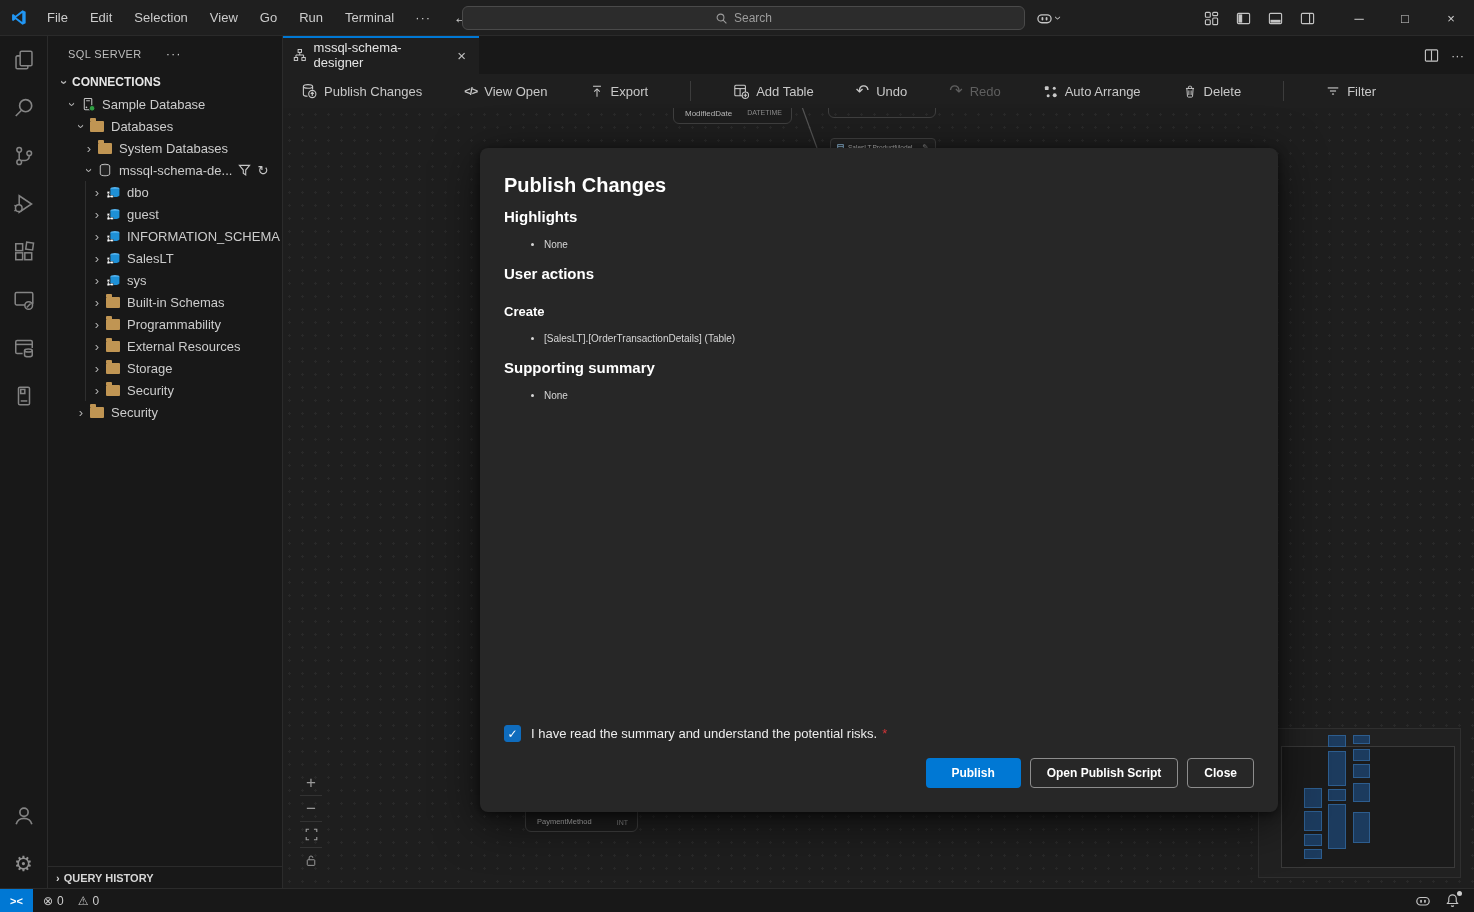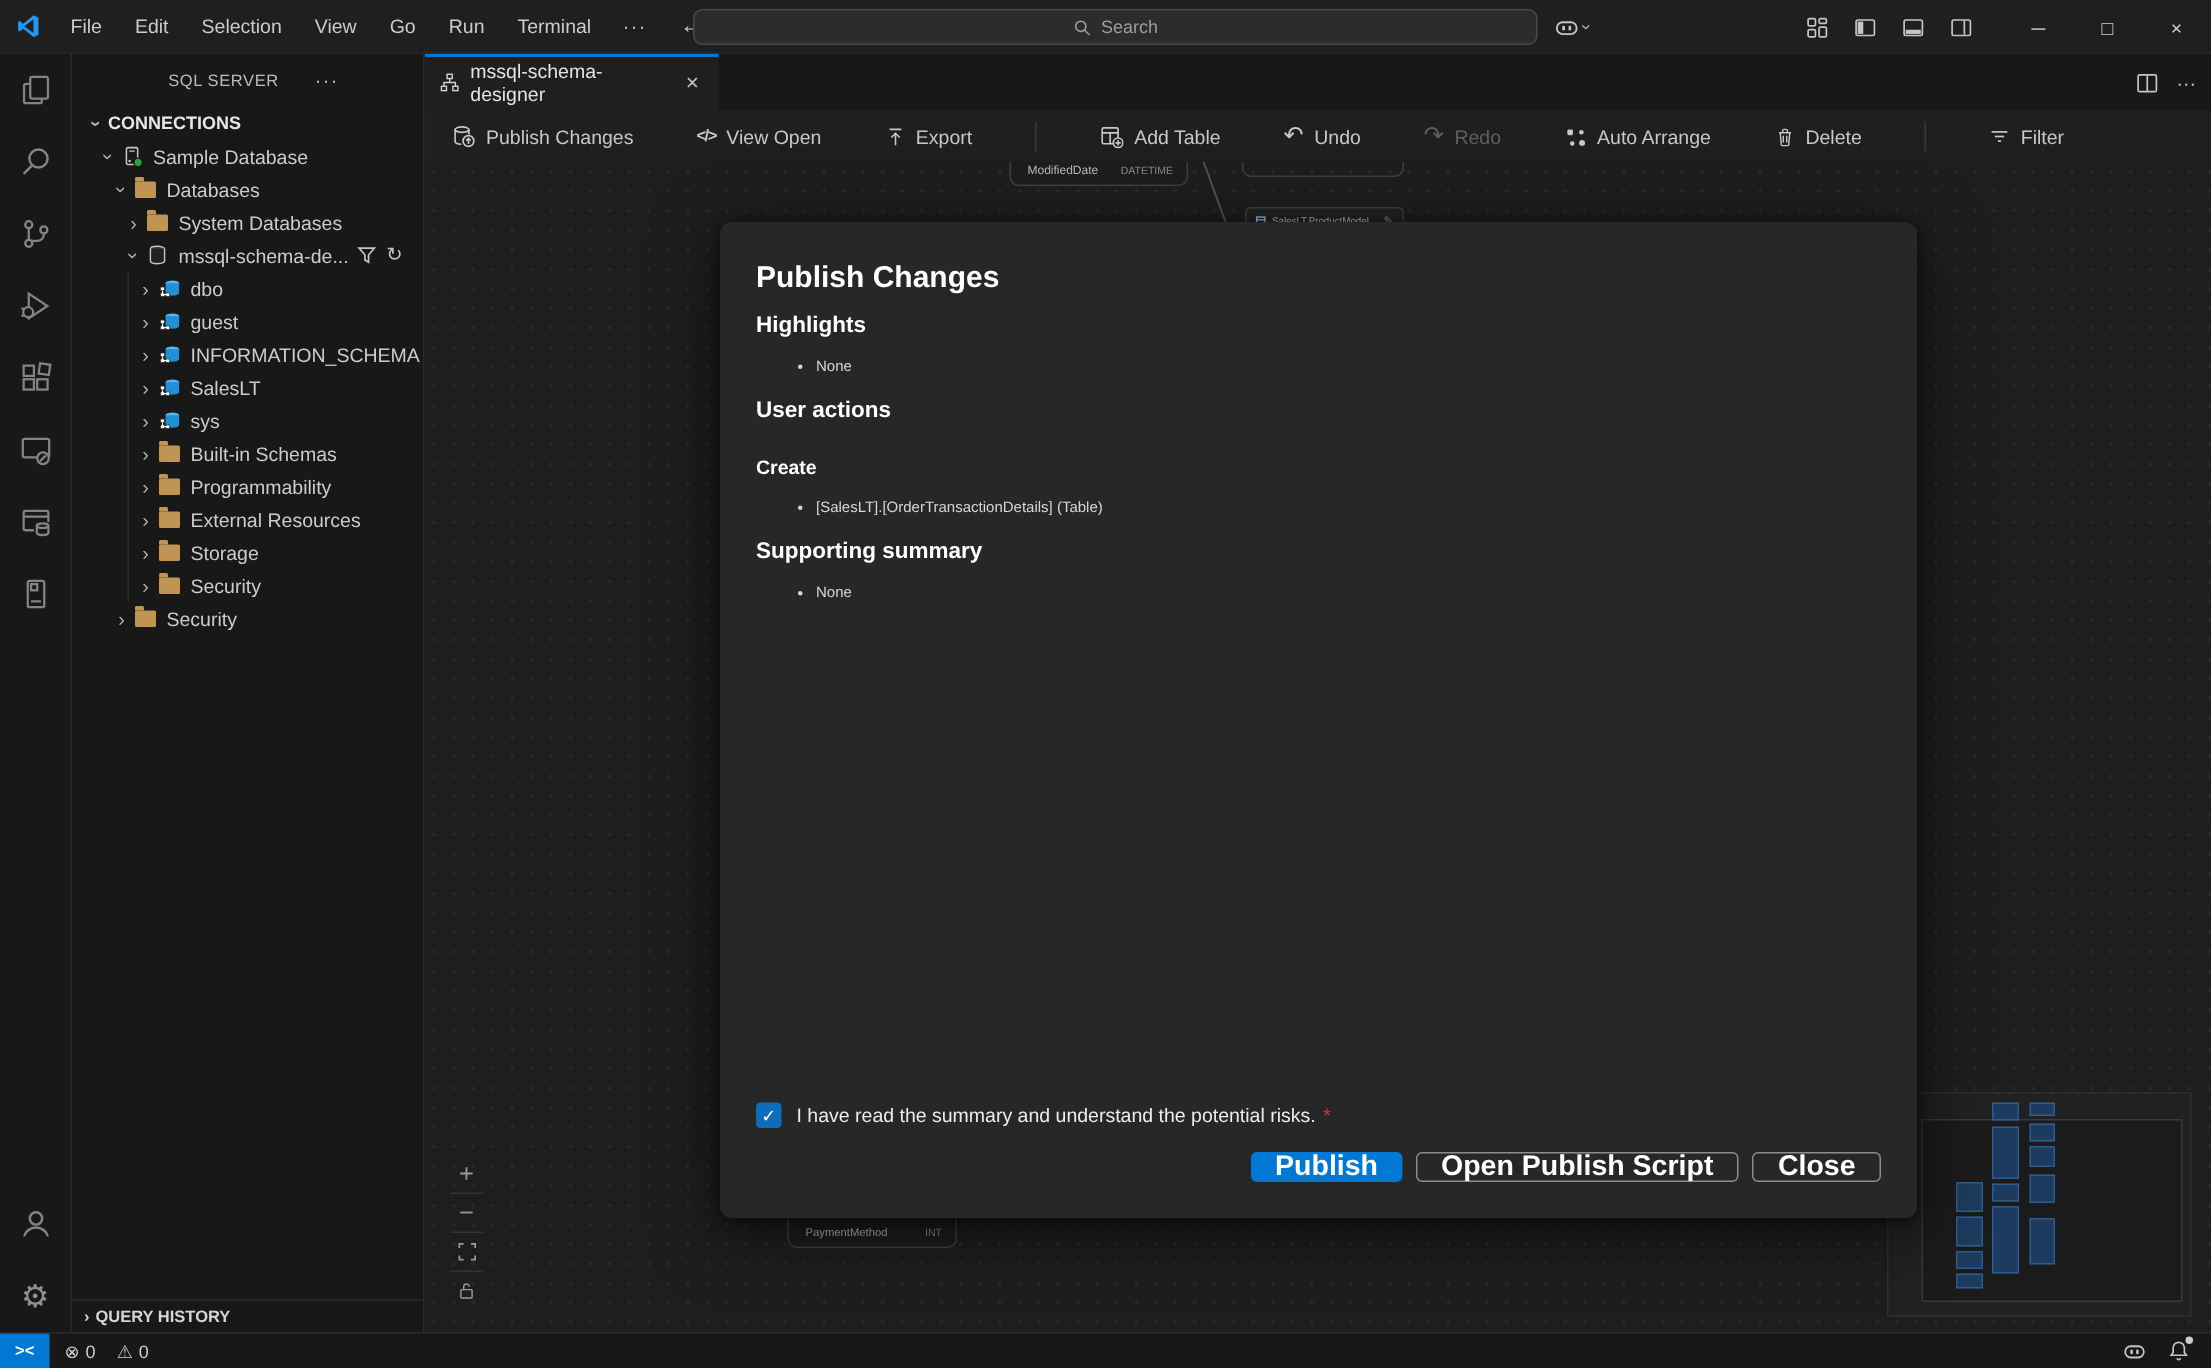--- a/index.html
+++ b/index.html
@@ -28,21 +28,21 @@
   .win-btn{width:46px;height:36px;display:flex;align-items:center;justify-content:center;color:#d0d0d0;font-size:13px;}
 
   
   .activitybar{position:absolute;left:0;top:36px;width:48px;height:852px;background:var(--shell);border-right:1px solid var(--border);display:flex;flex-direction:column;align-items:center;z-index:30;}
   .ab-item{width:48px;height:48px;display:flex;align-items:center;justify-content:center;color:#848484;position:relative;}
   .ab-bottom{margin-top:auto;display:flex;flex-direction:column;align-items:center;}
   .gear-glyph{font-size:21px;color:#909090;}
 
   
   .sidebar{position:absolute;left:48px;top:36px;width:235px;height:852px;background:var(--shell);border-right:1px solid var(--border);z-index:20;display:flex;flex-direction:column;}
-  .sb-header{height:35px;display:flex;align-items:center;justify-content:center;padding:0 12px 0 20px;gap:24px;}
+  .sb-header{height:35px;display:flex;align-items:center;justify-content:flex-start;padding:0 12px 0 20px;gap:24px;}
   .sb-title{font-size:11px;font-weight:400;color:#bdbdbd;letter-spacing:.4px;}
   .sb-more{color:#c5c5c5;letter-spacing:1px;}
   .tree{position:relative;flex:1;overflow:hidden;}
   .guide{position:absolute;left:37px;top:110px;width:1px;height:220px;background:#2e2e2e;}
   .trow{height:22px;display:flex;align-items:center;color:var(--fg);white-space:nowrap;}
   .trow .chev{width:16px;text-align:center;color:#b0b0b0;font-size:13px;flex:0 0 16px;}
   .chev .g{display:inline-block;}
   .chev.exp .g{transform:rotate(90deg);}
   .trow .ticon{width:16px;height:16px;margin-right:6px;display:flex;align-items:center;justify-content:center;flex:0 0 16px;}
   .trow.lvl0{padding-left:8px;font-weight:700;color:#e7e7e7;font-size:12px;}
@@ -67,21 +67,21 @@
   .toolbar{height:34px;background:#1f1f1f;display:flex;align-items:center;gap:42px;padding-left:18px;font-size:13px;color:#c8c8c8;}
   .tool{display:flex;align-items:center;gap:7px;white-space:nowrap;}
   .tool.disabled{color:#5f5f5f;}
   .tool .uglyph{font-size:16px;line-height:1;}
   .tsep{width:1px;height:20px;background:#3c3c3c;}
   .code-glyph{font-size:11px;font-weight:700;letter-spacing:-1px;color:#c8c8c8;}
 
   
   .canvas{position:relative;height:780px;background:var(--canvas);background-image:radial-gradient(#292929 1px,transparent 1.3px);background-size:13px 13px;overflow:hidden;}
   .frag{position:absolute;border:1px solid var(--card-border);background:#1d1d1d;}
-  .frag-row{display:flex;align-items:flex-end;justify-content:space-between;padding:0 9px 6px 11px;font-size:8px;color:#b9b9b9;}
+  .frag-row{display:flex;justify-content:space-between;padding:0 9px 6px 11px;font-size:8px;color:#b9b9b9;}
   .frag-row .ftype{color:#8a8a8a;font-size:7px;}
   .frag-top{left:390px;top:-10px;width:119px;height:26px;border-radius:0 0 6px 6px;}
   .frag-rt{left:545px;top:-20px;width:108px;height:30px;border-radius:0 0 6px 6px;background:transparent;}
   .frag-hdr{left:547px;top:30px;width:106px;height:18px;border-radius:4px 4px 0 0;background:#232323;display:flex;align-items:center;gap:4px;padding:0 6px;font-size:6.5px;color:#bdbdbd;}
   .frag-hdr .pencil{margin-left:auto;color:#8a8a8a;font-size:8px;}
   .frag-bottom{left:242px;top:696px;width:113px;height:28px;border-radius:0 0 6px 6px;display:flex;align-items:flex-end;justify-content:space-between;padding:0 9px 5px 11px;font-size:7.5px;color:#b9b9b9;}
   .frag-bottom .ftype{color:#8a8a8a;font-size:7px;}
   .edge-line{position:absolute;left:512px;top:-4px;width:34px;height:48px;pointer-events:none;}
 
   
@@ -100,21 +100,21 @@
   .dlg-h2{font-size:15px;font-weight:700;color:#ffffff;margin-top:11px;}
   .dlg-h3{font-size:13px;font-weight:700;color:#fff;margin-top:22px;}
   .dlg-ul{margin:14px 0 0 40px;color:#d6d6d6;}
   .dlg-ul li{font-size:10px;margin-bottom:4px;}
   .dlg-ul li::marker{color:#d6d6d6;}
   .chk-row{margin-top:auto;display:flex;align-items:center;}
   .chkbox{width:17px;height:17px;border-radius:3px;background:#0f6cbd;border:1px solid #0f6cbd;display:flex;align-items:center;justify-content:center;color:#fff;font-size:12px;line-height:1;}
   .chk-label{margin-left:10px;font-size:13px;color:#ececec;}
   .chk-req{color:#d13438;margin-left:5px;font-size:13px;}
   .dlg-btns{display:flex;justify-content:flex-end;gap:9px;margin-top:16px;}
-  .btn{height:20px;border-radius:4px;font-size:19px;font-weight:600;display:flex;align-items:center;justify-content:center;padding:0 16px;}
+  .btn{height:30px;border-radius:4px;font-size:12px;font-weight:600;display:flex;align-items:center;justify-content:center;padding:0 16px;}
   .btn.primary{background:var(--accent);color:#fff;min-width:95px;}
   .btn.secondary{background:transparent;border:1px solid #8d8d8d;color:#fff;}
 
   
   .statusbar{position:absolute;left:0;bottom:0;width:1474px;height:24px;background:var(--shell);border-top:1px solid var(--border);display:flex;align-items:center;font-size:12px;color:var(--fg);z-index:60;}
   .remote{width:33px;height:24px;background:var(--accent);color:#fff;display:flex;align-items:center;justify-content:center;font-size:11px;font-weight:700;transform-origin:center;}
   .sb-problems{display:flex;align-items:center;gap:4px;margin-left:10px;font-size:12px;}
   .sb-problems .sep-sp{width:6px;}
   .sb-icons{margin-left:auto;display:flex;align-items:center;gap:14px;margin-right:14px;color:#c5c5c5;}
   .bell-wrap{position:relative;display:flex;}

